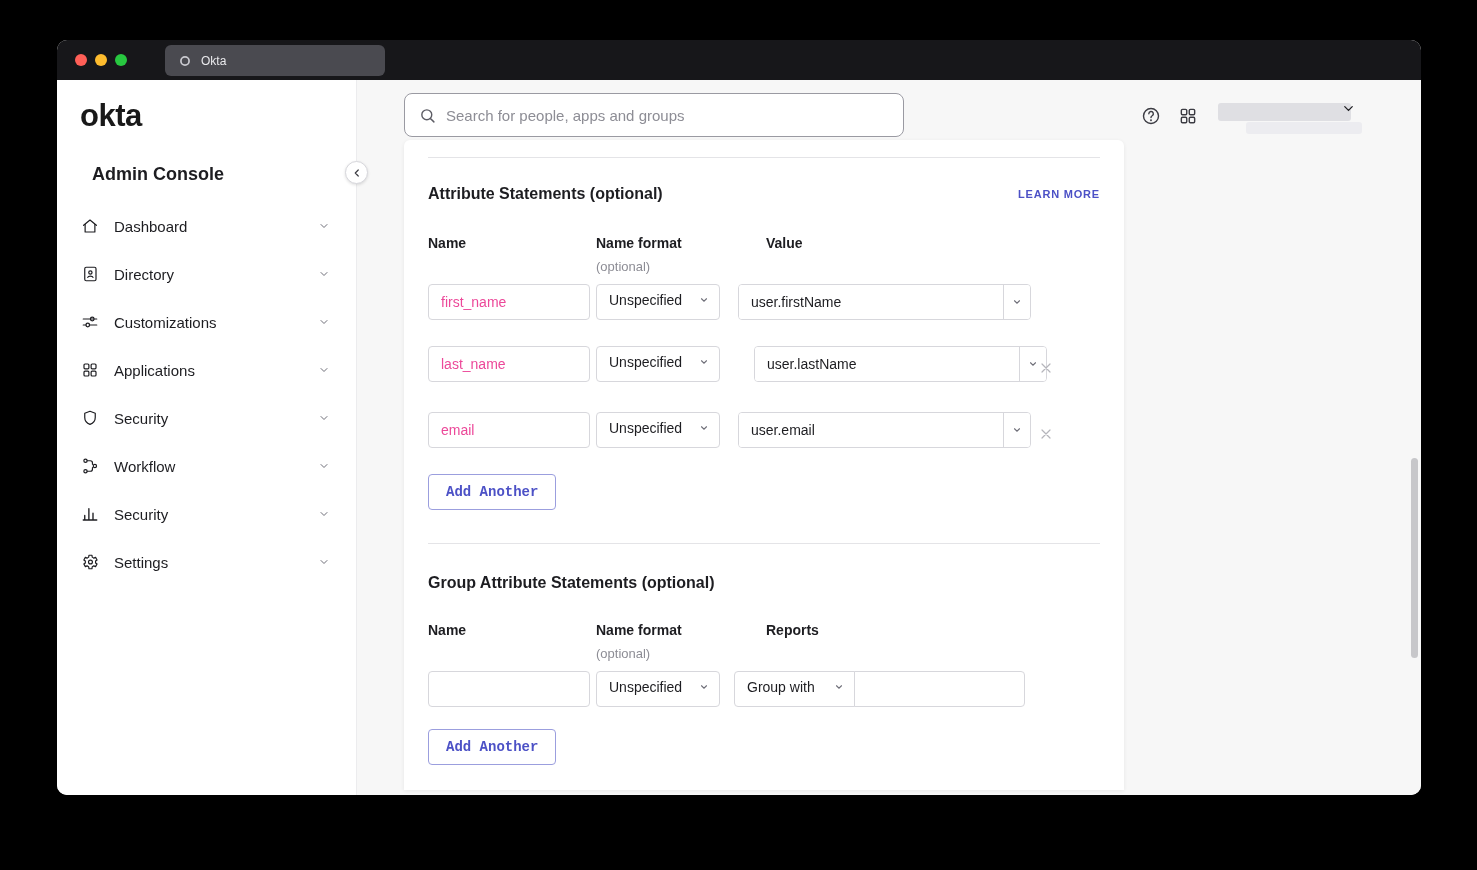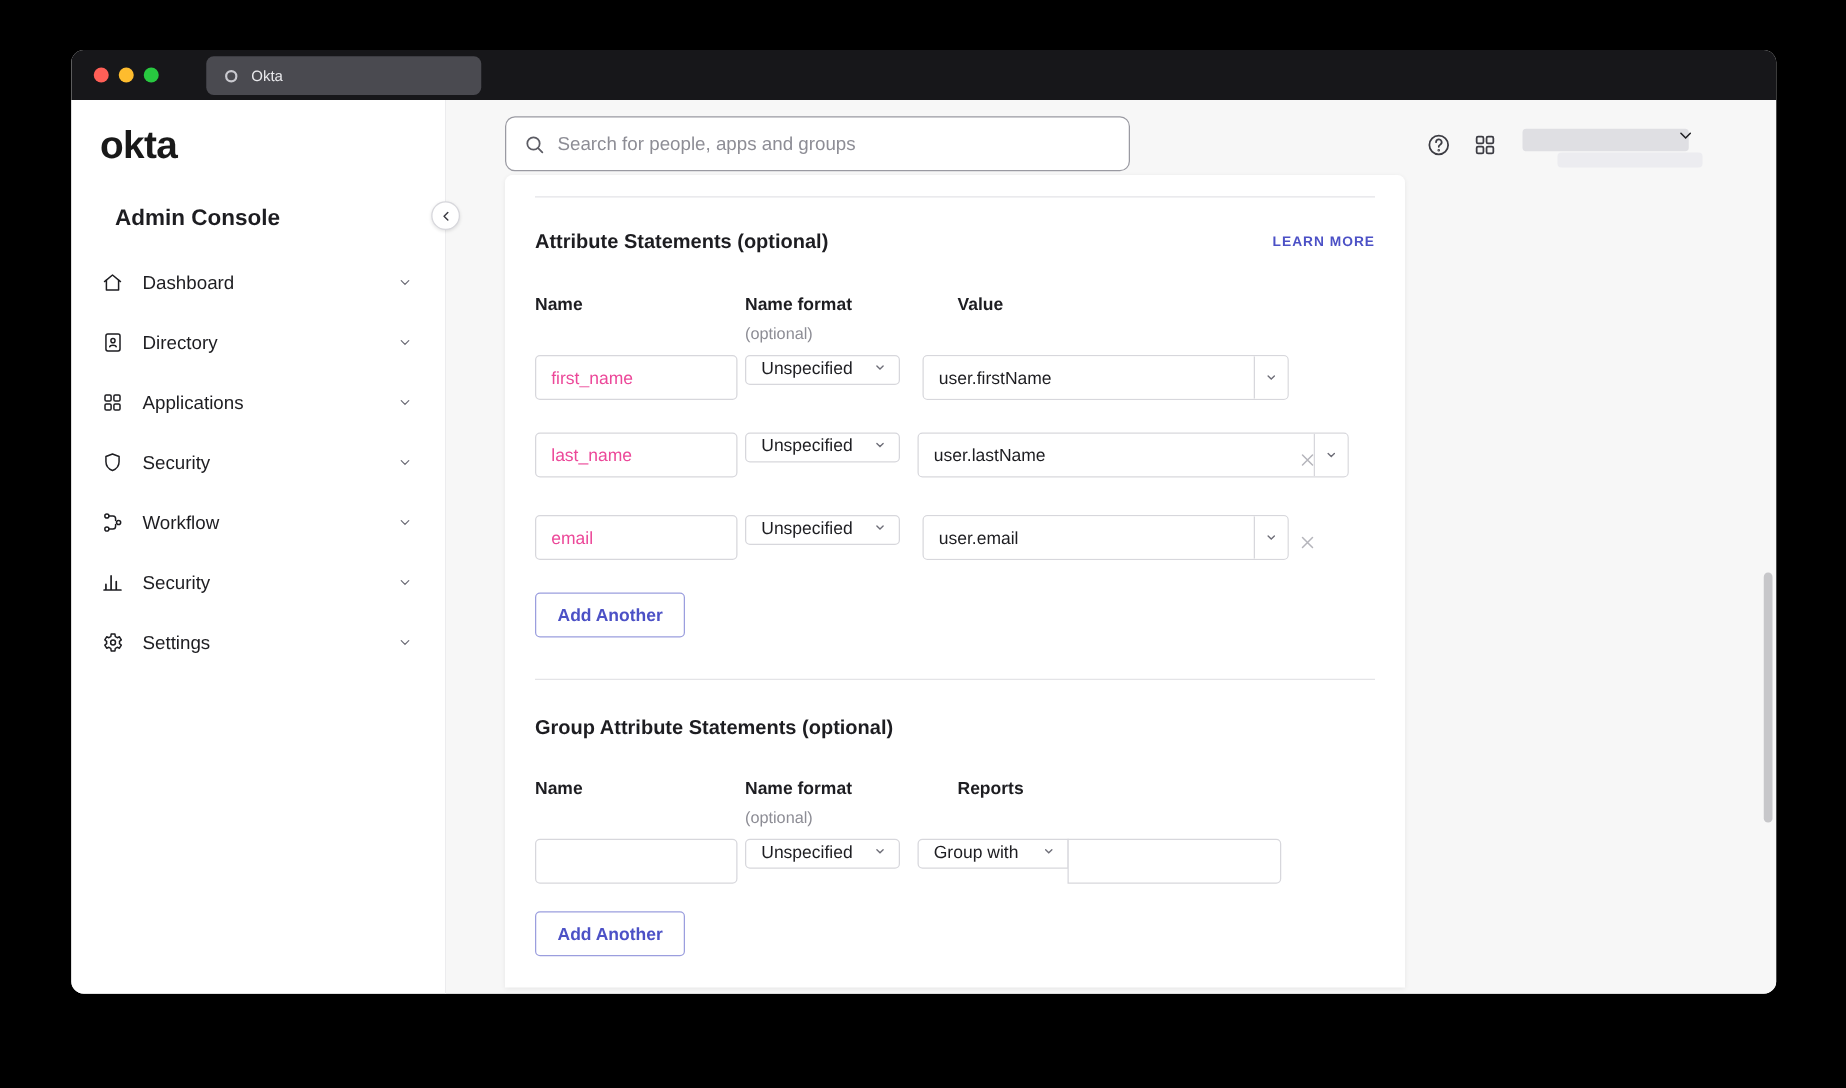--- a/index.html
+++ b/index.html
@@ -55,34 +55,34 @@
   .divider { position:absolute; left:24px; right:24px; height:1px; background:#e4e4e7; }
   .sec-title { position:absolute; left:24px; font-size:16px; font-weight:700; color:#1d1d21; }
   .learn-more { position:absolute; right:24px; font-size:11px; font-weight:700; letter-spacing:.8px;
                 color:#4c51c6; text-decoration:none; cursor:pointer; }
   .col-hdr { position:absolute; font-size:14px; font-weight:700; color:#1d1d21; }
   .col-note { position:absolute; font-size:13px; color:#8d8d95; }
 
   .txt-input { position:absolute; height:36px; border:1px solid #d7d7dc; border-radius:4px;
                padding:0 12px; font-size:14px; color:#ec4899; background:#fff;
                font-family:"Liberation Sans", sans-serif; outline:none; }
-  .select { position:absolute; height:24px; border:1px solid #d7d7dc; border-radius:4px; background:#fff;
+  .select { position:absolute; height:36px; border:1px solid #d7d7dc; border-radius:4px; background:#fff;
             display:flex; align-items:center; justify-content:space-between;
             padding:0 10px 5px 12px; font-size:14px; color:#1d1d21; cursor:pointer; }
   .combo { position:absolute; height:36px; border:1px solid #d7d7dc; border-radius:4px; background:#fff;
            display:flex; overflow:hidden; }
   .combo input { border:none; outline:none; flex:1; padding:0 12px; font-size:14px; color:#1d1d21;
                  font-family:"Liberation Sans", sans-serif; }
   .combo .caret-btn { width:27px; border-left:1px solid #d7d7dc; display:flex; align-items:center;
                       justify-content:center; background:#fff; cursor:pointer; }
   .row-close { position:absolute; width:16px; height:16px; cursor:pointer; }
 
   .add-btn { position:absolute; left:24px; height:36px; padding:0 17px; background:#fff;
              border:1px solid #9b9ede; border-radius:4px; color:#4c51c6; font-size:14px;
-             font-weight:700; font-family:Liberation Sans, sans-serif; cursor:pointer; }
+             font-weight:700; font-family:Liberation Mono, monospace; cursor:pointer; }
 
   .scrollbar-thumb { position:absolute; right:3px; top:378px; width:7px; height:200px;
                      background:#c7c7ca; border-radius:4px; }
 </style>
 </head>
 <body>
 
 <div class="window">
 
   <div class="titlebar">
@@ -132,20 +132,35 @@
               </svg>
           </span>
           <span>Directory</span>
           <span class="icon chev">
             <svg width="12" height="12" viewBox="0 0 24 24" fill="none" stroke="#6e6e78" stroke-width="2" stroke-linecap="round">
                 <path d="M6 9l6 6 6-6"></path>
               </svg>
           </span>
         </div>
 
+        <div class="nav-item">
+          <span class="icon">
+            <svg width="18" height="18" viewBox="0 0 24 24" fill="none" stroke="#1d1d21" stroke-width="1.6" stroke-linecap="round">
+                <path d="M3 8h14M13 8h8M3 16h4M11 16h10"></path>
+                <circle cx="15" cy="8" r="2.4"></circle>
+                <circle cx="9" cy="16" r="2.4"></circle>
+              </svg>
+          </span>
+          <span>Customizations</span>
+          <span class="icon chev">
+            <svg width="12" height="12" viewBox="0 0 24 24" fill="none" stroke="#6e6e78" stroke-width="2" stroke-linecap="round">
+                <path d="M6 9l6 6 6-6"></path>
+              </svg>
+          </span>
+        </div>
 
         <div class="nav-item">
           <span class="icon">
             <svg width="18" height="18" viewBox="0 0 24 24" fill="none" stroke="#1d1d21" stroke-width="1.6">
                 <rect x="4" y="4" width="6.5" height="6.5" rx="1.4"></rect>
                 <rect x="13.5" y="4" width="6.5" height="6.5" rx="1.4"></rect>
                 <rect x="4" y="13.5" width="6.5" height="6.5" rx="1.4"></rect>
                 <rect x="13.5" y="13.5" width="6.5" height="6.5" rx="1.4"></rect>
               </svg>
           </span>
@@ -288,21 +303,21 @@
 
         <input class="txt-input" style="left: 24px; top: 206px; width: 162px;" value="last_name">
         <div class="select" style="left:192px; top:206px; width:124px">
           <span>Unspecified</span>
           <span class="icon">
               <svg width="10" height="10" viewBox="0 0 24 24" fill="none" stroke="#6e6e78" stroke-width="2.6" stroke-linecap="round">
                 <path d="M6 9l6 6 6-6"></path>
               </svg>
             </span>
         </div>
-        <div class="combo" style="left:330px; top:206px; width:345px">
+        <div class="combo" style="left:350px; top:206px; width:293px">
           <input value="user.lastName" style="">
           <span class="caret-btn">
               <svg width="10" height="10" viewBox="0 0 24 24" fill="none" stroke="#6e6e78" stroke-width="2.6" stroke-linecap="round">
                 <path d="M6 9l6 6 6-6"></path>
               </svg>
             </span>
         </div>
         <span class="row-close" style="left:634px; top:220px">
           <svg width="16" height="16" viewBox="0 0 24 24" fill="none" stroke="#b5b5bb" stroke-width="1.8" stroke-linecap="round">
               <path d="M6 6l12 12M18 6L6 18"></path>

